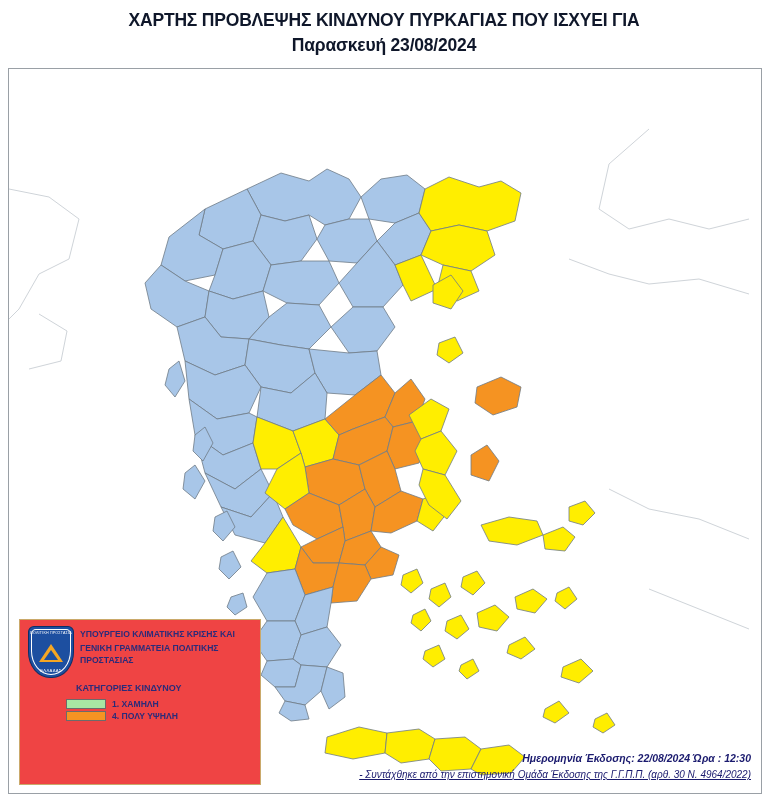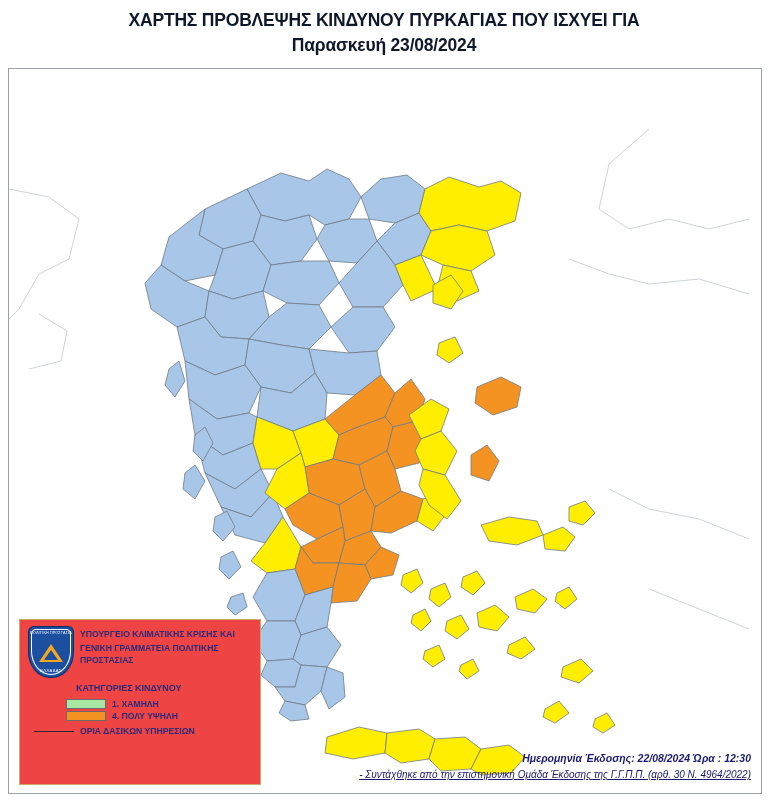--- a/index.html
+++ b/index.html
@@ -352,24 +352,20 @@
         <div class="legend-row">
           <span class="swatch" style="background:#a8e6a3"></span>
           <span class="legend-label">1. ΧΑΜΗΛΗ</span>
         </div>
         <div class="legend-row">
           <span class="swatch" style="background:#f59322"></span>
           <span class="legend-label">4. ΠΟΛΥ ΥΨΗΛΗ</span>
         </div>
       </div>
 
-      <div class="legend-footer">
-        <span class="line-sample"></span>
-        <span class="legend-label">ΟΡΙΑ ΔΑΣΙΚΩΝ ΥΠΗΡΕΣΙΩΝ</span>
-      </div>
     </div>
 
     <div class="notes">
       <div class="note-line">Ημερομηνία Έκδοσης: 22/08/2024  Ώρα : 12:30</div>
       <div class="note-line small">- Συντάχθηκε από την επιστημονική  Ομάδα  Έκδοσης της Γ.Γ.Π.Π. (αρθ. 30 Ν. 4964/2022)</div>
     </div>
   </div>
 </div>
 
 </body></html>

